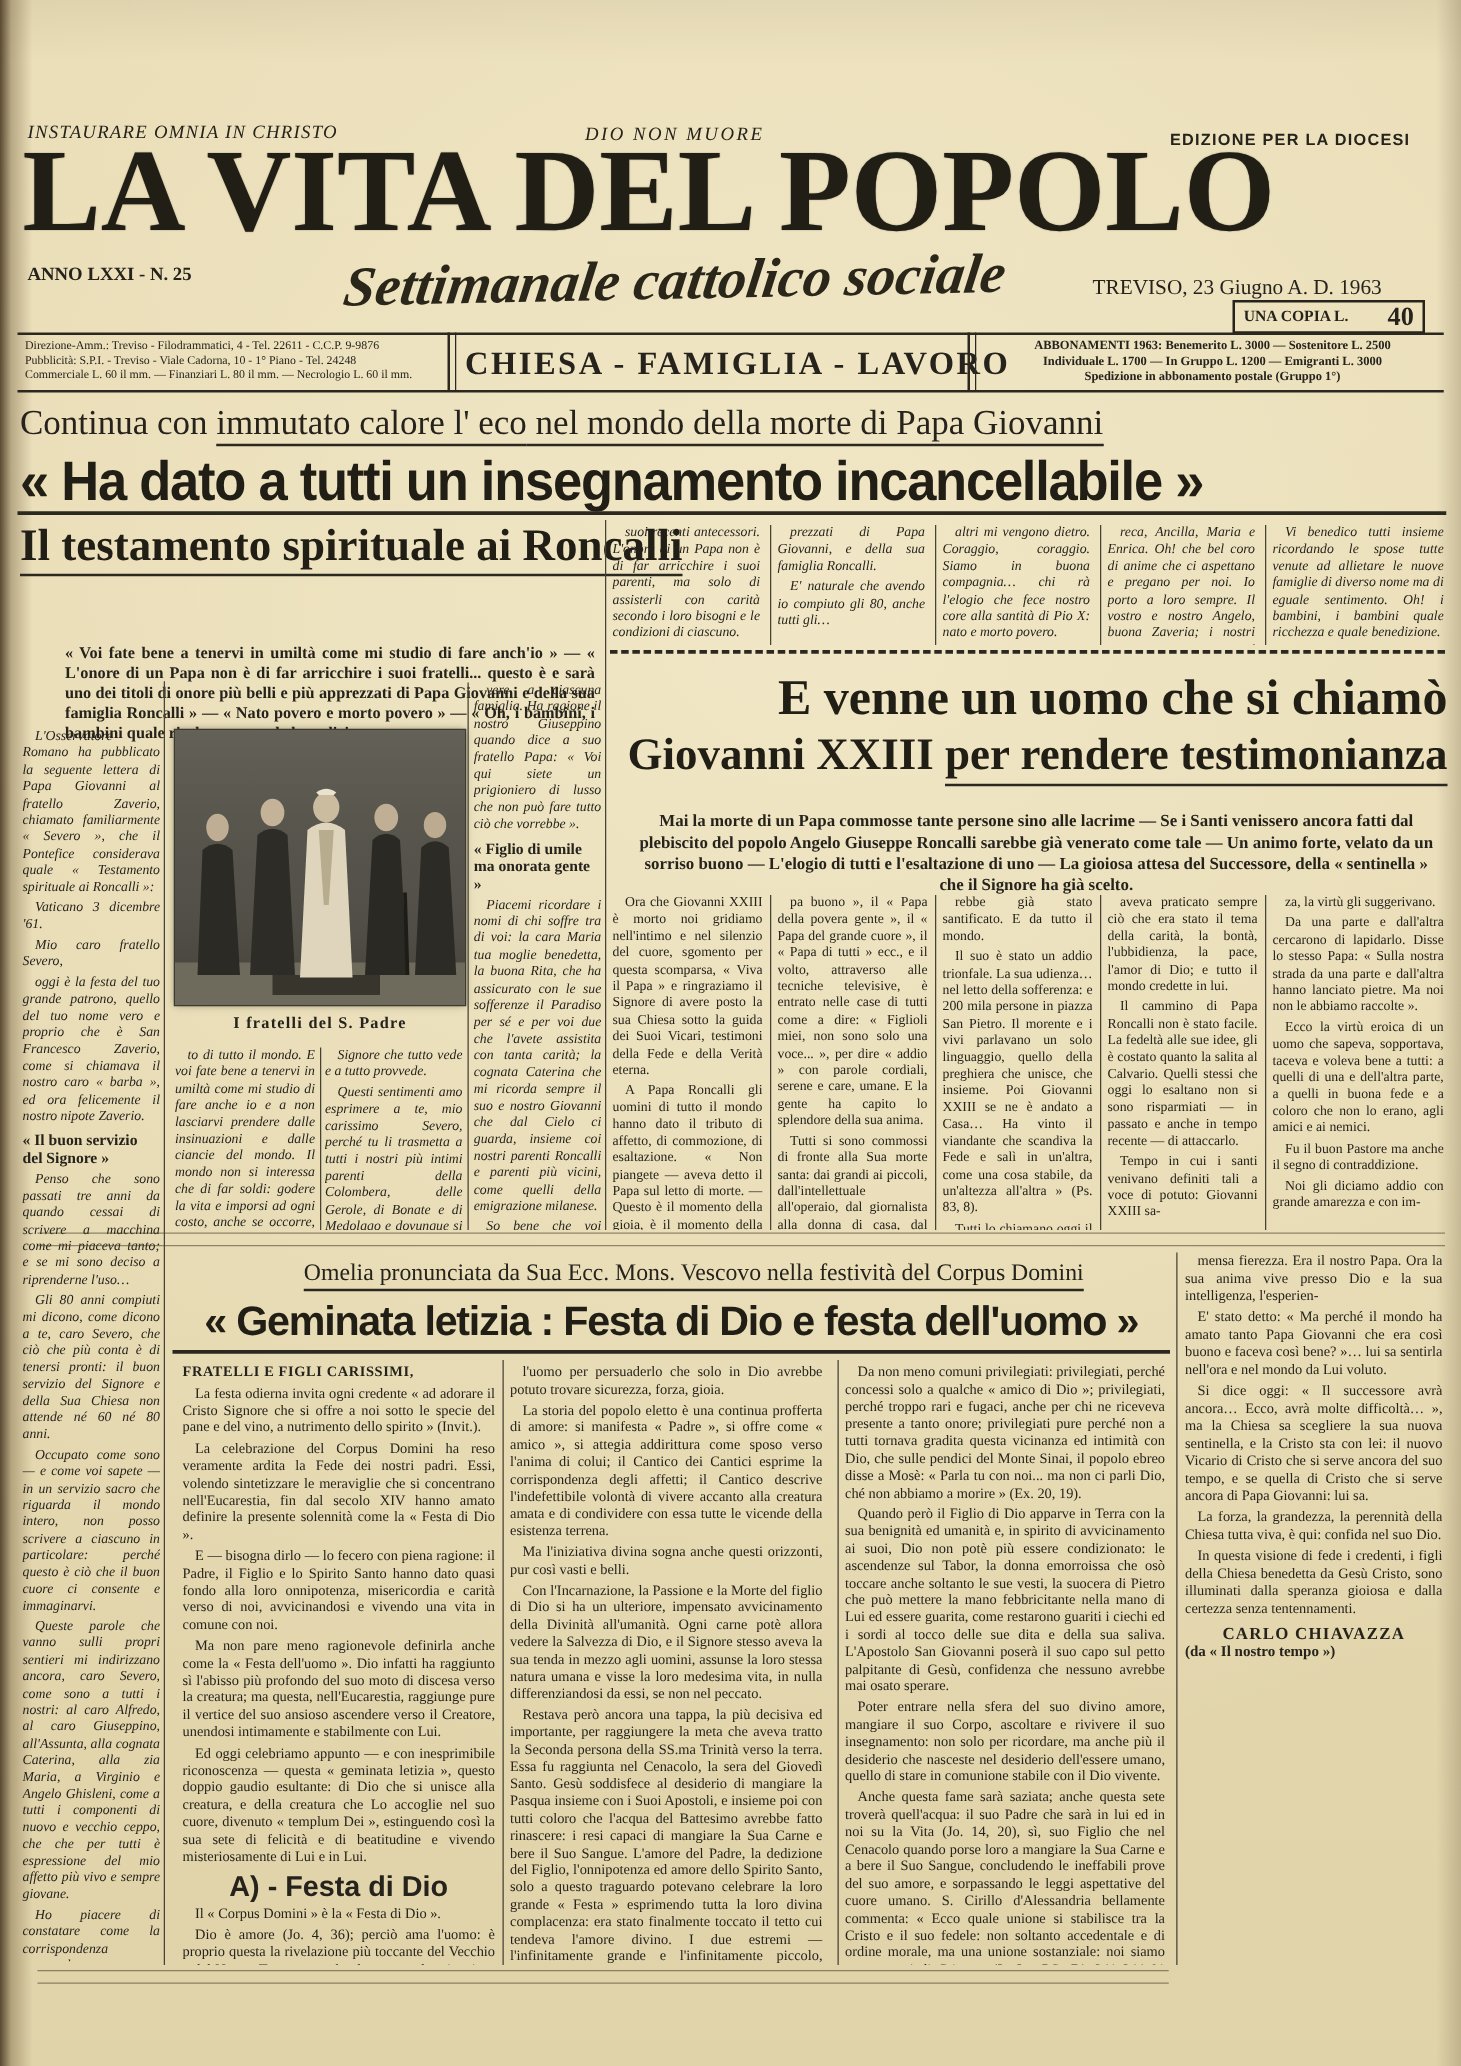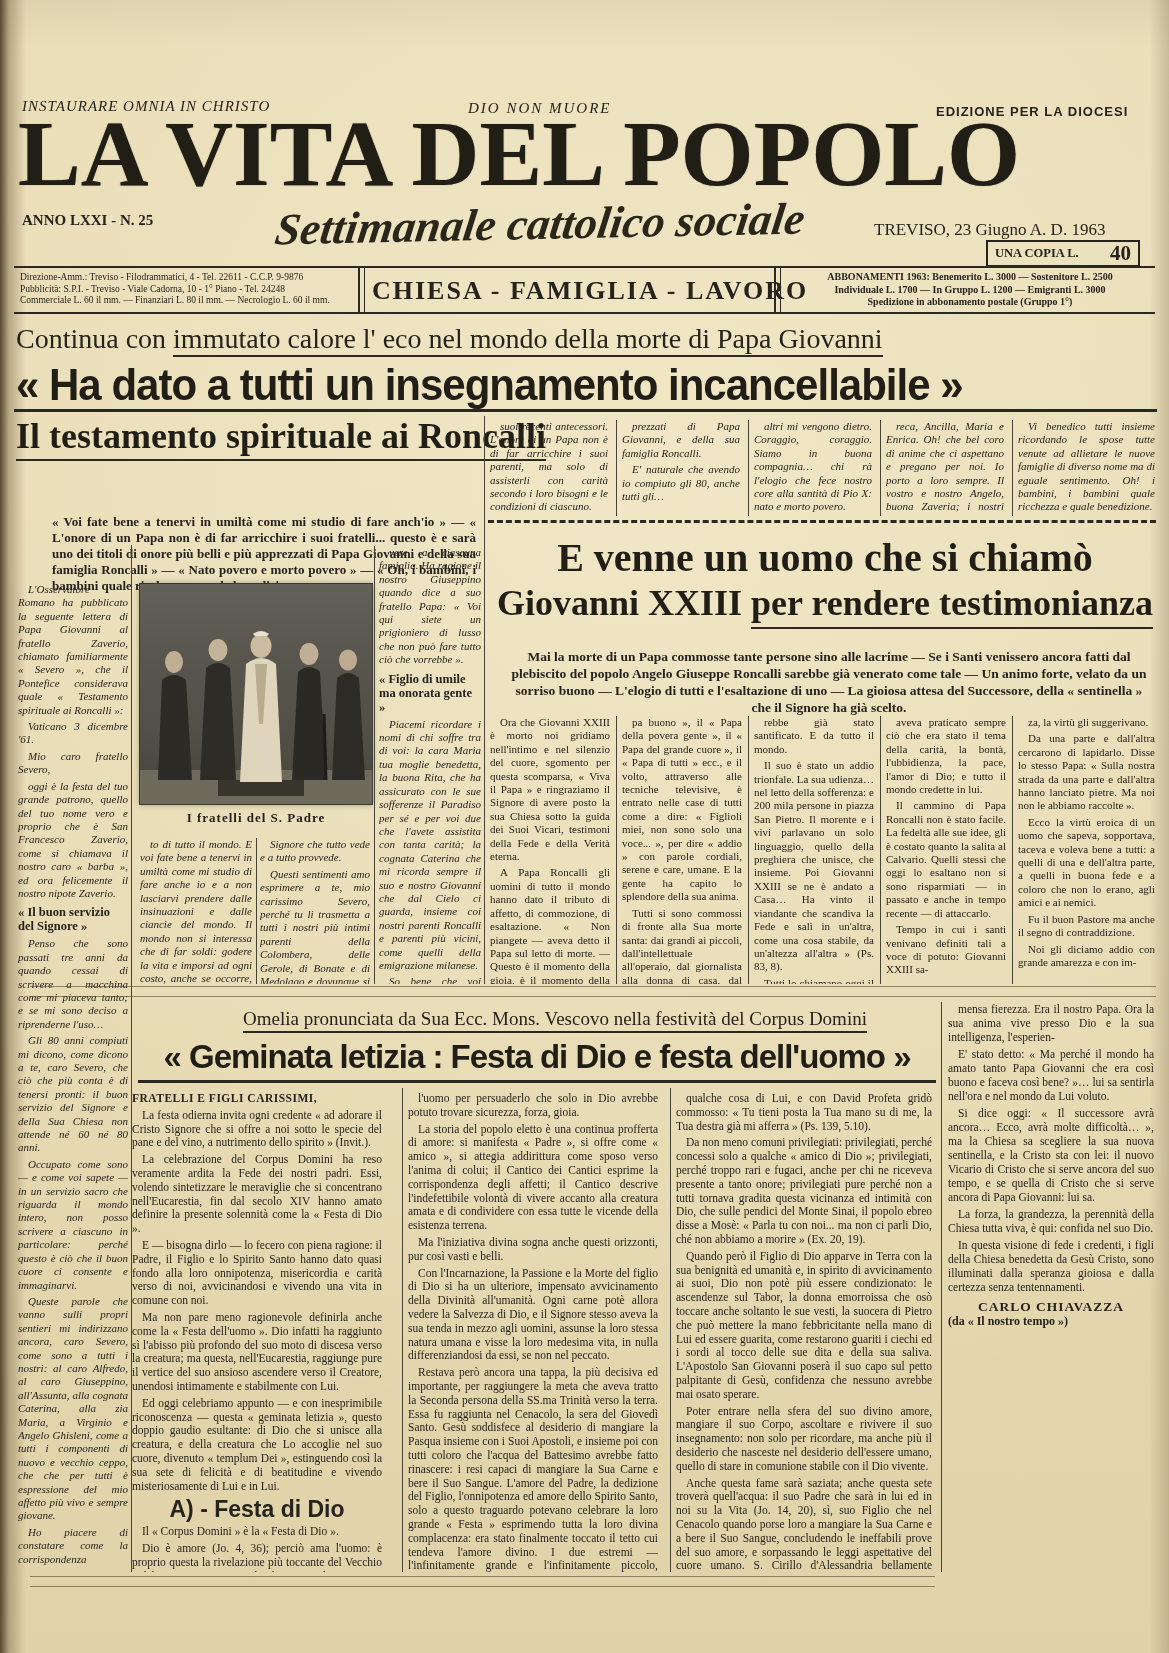--- a/index.html
+++ b/index.html
@@ -36,21 +36,21 @@
   .kicker .u{border-bottom:2px solid #2b2820;padding-bottom:1px;}
   .bighead{font-family:"Liberation Sans","DejaVu Sans",sans-serif;font-weight:bold;font-size:42px;letter-spacing:-1px;
     white-space:nowrap;color:#211e16;transform:scaleY(1.06);transform-origin:left top;}
   .thead{font-weight:bold;font-size:36px;line-height:1;white-space:nowrap;color:#211e16;}
   .thead span{border-bottom:2px solid #2b2820;padding-bottom:3px;}
   .intro{font-weight:bold;font-size:13px;line-height:16px;text-align:justify;}
   .col{position:absolute;font-size:11px;line-height:13.4px;text-align:justify;overflow:hidden;}
   .col p{margin:0 0 3px;text-indent:10px;}
   .col.italic p{font-style:italic;}
   .subhead{font-weight:bold;font-size:12.5px;line-height:14px;margin:5px 0 4px;text-align:left;font-style:normal;}
-  .vh{font-weight:bold;text-align:center;white-space:nowrap;color:#211e16;}
+  .vh{font-weight:bold;text-align:right;white-space:nowrap;color:#211e16;}
   .vh .u{border-bottom:2px solid #2b2820;padding-bottom:4px;}
   .deck{font-weight:bold;font-size:13.5px;line-height:17px;text-align:center;}
   .om-kicker{font-size:19px;text-align:center;}
   .om-kicker span{border-bottom:2px solid #2b2820;padding-bottom:2px;}
   .gemhead{font-family:"Liberation Sans","DejaVu Sans",sans-serif;font-weight:bold;font-size:33px;letter-spacing:-1px;
     text-align:center;white-space:nowrap;color:#211e16;}
   .gcol{font-size:11.5px;line-height:13.8px;}
   .salut{font-weight:bold;font-size:11.5px;letter-spacing:.5px;margin:0 0 3px;}
   .secthead{font-family:"Liberation Sans","DejaVu Sans",sans-serif;font-weight:bold;font-size:23px;text-align:center;margin:10px 0 8px;}
   .sig{font-weight:bold;font-size:13.5px;text-align:right;letter-spacing:1px;margin-top:6px;}
@@ -237,21 +237,21 @@
   <div class="vrule" style="left:1012px;top:716px;height:268px"></div>
 
   <div class="mosaic" style="left:30px;top:986px;width:1126px"></div>
 
   <div class="abs om-kicker" style="left:160px;top:1008px;width:790px">
     <span>Omelia pronunciata da Sua Ecc. Mons. Vescovo nella festività del Corpus Domini</span>
   </div>
   <div class="abs gemhead" style="left:138px;top:1038px;width:798px">« Geminata letizia : Festa di Dio e festa dell'uomo »</div>
   <div class="hrule" style="left:138px;top:1080px;width:798px;height:3px"></div>
 
-  <div class="col gcol" style="left:132px;top:1092px;width:250px;height:480px">
+  <div class="col gcol" style="left:146px;top:1092px;width:250px;height:480px">
     <div class="salut">FRATELLI E FIGLI CARISSIMI,</div>
     <div>
         <p>La festa odierna invita ogni credente « ad adorare il Cristo Signore che si offre a noi sotto le specie del pane e del vino, a nutrimento dello spirito » (Invit.).</p>
         <p>La celebrazione del Corpus Domini ha reso veramente ardita la Fede dei nostri padri. Essi, volendo sintetizzare le meraviglie che si concentrano nell'Eucarestia, fin dal secolo XIV hanno amato definire la presente solennità come la « Festa di Dio ».</p>
         <p>E — bisogna dirlo — lo fecero con piena ragione: il Padre, il Figlio e lo Spirito Santo hanno dato quasi fondo alla loro onnipotenza, misericordia e carità verso di noi, avvicinandosi e vivendo una vita in comune con noi.</p>
         <p>Ma non pare meno ragionevole definirla anche come la « Festa dell'uomo ». Dio infatti ha raggiunto sì l'abisso più profondo del suo moto di discesa verso la creatura; ma questa, nell'Eucarestia, raggiunge pure il vertice del suo ansioso ascendere verso il Creatore, unendosi intimamente e stabilmente con Lui.</p>
         <p>Ed oggi celebriamo appunto — e con inesprimibile riconoscenza — questa « geminata letizia », questo doppio gaudio esultante: di Dio che si unisce alla creatura, e della creatura che Lo accoglie nel suo cuore, divenuto « templum Dei », estinguendo così la sua sete di felicità e di beatitudine e vivendo misteriosamente di Lui e in Lui.</p>
       </div>
     <div class="secthead">A) - Festa di Dio</div>
     <div>
@@ -266,21 +266,20 @@
         <p>La storia del popolo eletto è una continua profferta di amore: si manifesta « Padre », si offre come « amico », si attegia addirittura come sposo verso l'anima di colui; il Cantico dei Cantici esprime la corrispondenza degli affetti; il Cantico descrive l'indefettibile volontà di vivere accanto alla creatura amata e di condividere con essa tutte le vicende della esistenza terrena.</p>
         <p>Ma l'iniziativa divina sogna anche questi orizzonti, pur così vasti e belli.</p>
         <p>Con l'Incarnazione, la Passione e la Morte del figlio di Dio si ha un ulteriore, impensato avvicinamento della Divinità all'umanità. Ogni carne potè allora vedere la Salvezza di Dio, e il Signore stesso aveva la sua tenda in mezzo agli uomini, assunse la loro stessa natura umana e visse la loro medesima vita, in nulla differenziandosi da essi, se non nel peccato.</p>
         <p>Restava però ancora una tappa, la più decisiva ed importante, per raggiungere la meta che aveva tratto la Seconda persona della SS.ma Trinità verso la terra. Essa fu raggiunta nel Cenacolo, la sera del Giovedì Santo. Gesù soddisfece al desiderio di mangiare la Pasqua insieme con i Suoi Apostoli, e insieme poi con tutti coloro che l'acqua del Battesimo avrebbe fatto rinascere: i resi capaci di mangiare la Sua Carne e bere il Suo Sangue. L'amore del Padre, la dedizione del Figlio, l'onnipotenza ed amore dello Spirito Santo, solo a questo traguardo potevano celebrare la loro grande « Festa » esprimendo tutta la loro divina complacenza: era stato finalmente toccato il tetto cui tendeva l'amore divino. I due estremi — l'infinitamente grande e l'infinitamente piccolo, l'infinita miseria — potevano congiungersi, stabilmente.</p>
       </div>
 
   </div>
   <div class="vrule" style="left:670px;top:1088px;height:484px"></div>
   <div class="col gcol" style="left:676px;top:1092px;width:256px;height:480px">
     <div>
-        <p>qualche cosa di Lui, e con David Profeta gridò commosso: « Tu tieni posta la Tua mano su di me, la Tua destra già mi afferra » (Ps. 139, 5.10).</p>
         <p>Da non meno comuni privilegiati: privilegiati, perché concessi solo a qualche « amico di Dio »; privilegiati, perché troppo rari e fugaci, anche per chi ne riceveva presente a tanto onore; privilegiati pure perché non a tutti tornava gradita questa vicinanza ed intimità con Dio, che sulle pendici del Monte Sinai, il popolo ebreo disse a Mosè: « Parla tu con noi... ma non ci parli Dio, ché non abbiamo a morire » (Ex. 20, 19).</p>
         <p>Quando però il Figlio di Dio apparve in Terra con la sua benignità ed umanità e, in spirito di avvicinamento ai suoi, Dio non potè più essere condizionato: le ascendenze sul Tabor, la donna emorroissa che osò toccare anche soltanto le sue vesti, la suocera di Pietro che può mettere la mano febbricitante nella mano di Lui ed essere guarita, come restarono guariti i ciechi ed i sordi al tocco delle sue dita e della sua saliva. L'Apostolo San Giovanni poserà il suo capo sul petto palpitante di Gesù, confidenza che nessuno avrebbe mai osato sperare.</p>
         <p>Poter entrare nella sfera del suo divino amore, mangiare il suo Corpo, ascoltare e rivivere il suo insegnamento: non solo per ricordare, ma anche più il desiderio che nasceste nel desiderio dell'essere umano, quello di stare in comunione stabile con il Dio vivente.</p>
         <p>Anche questa fame sarà saziata; anche questa sete troverà quell'acqua: il suo Padre che sarà in lui ed in noi su la Vita (Jo. 14, 20), sì, suo Figlio che nel Cenacolo quando porse loro a mangiare la Sua Carne e a bere il Suo Sangue, concludendo le ineffabili prove del suo amore, e sorpassando le leggi aspettative del cuore umano. S. Cirillo d'Alessandria bellamente commenta: « Ecco quale unione si stabilisce tra la Cristo e il suo fedele: non soltanto accedentale e di ordine morale, ma una unione sostanziale: noi siamo concorporei di Cristo » (In Jo., PG, 74, 341 344 81 1044).</p>
       </div>
 
   </div>
 
   <div class="vrule" style="left:941px;top:1002px;height:570px"></div>
   <div class="col" style="left:948px;top:1002px;width:206px;height:570px;font-size:11.5px;line-height:14px">

